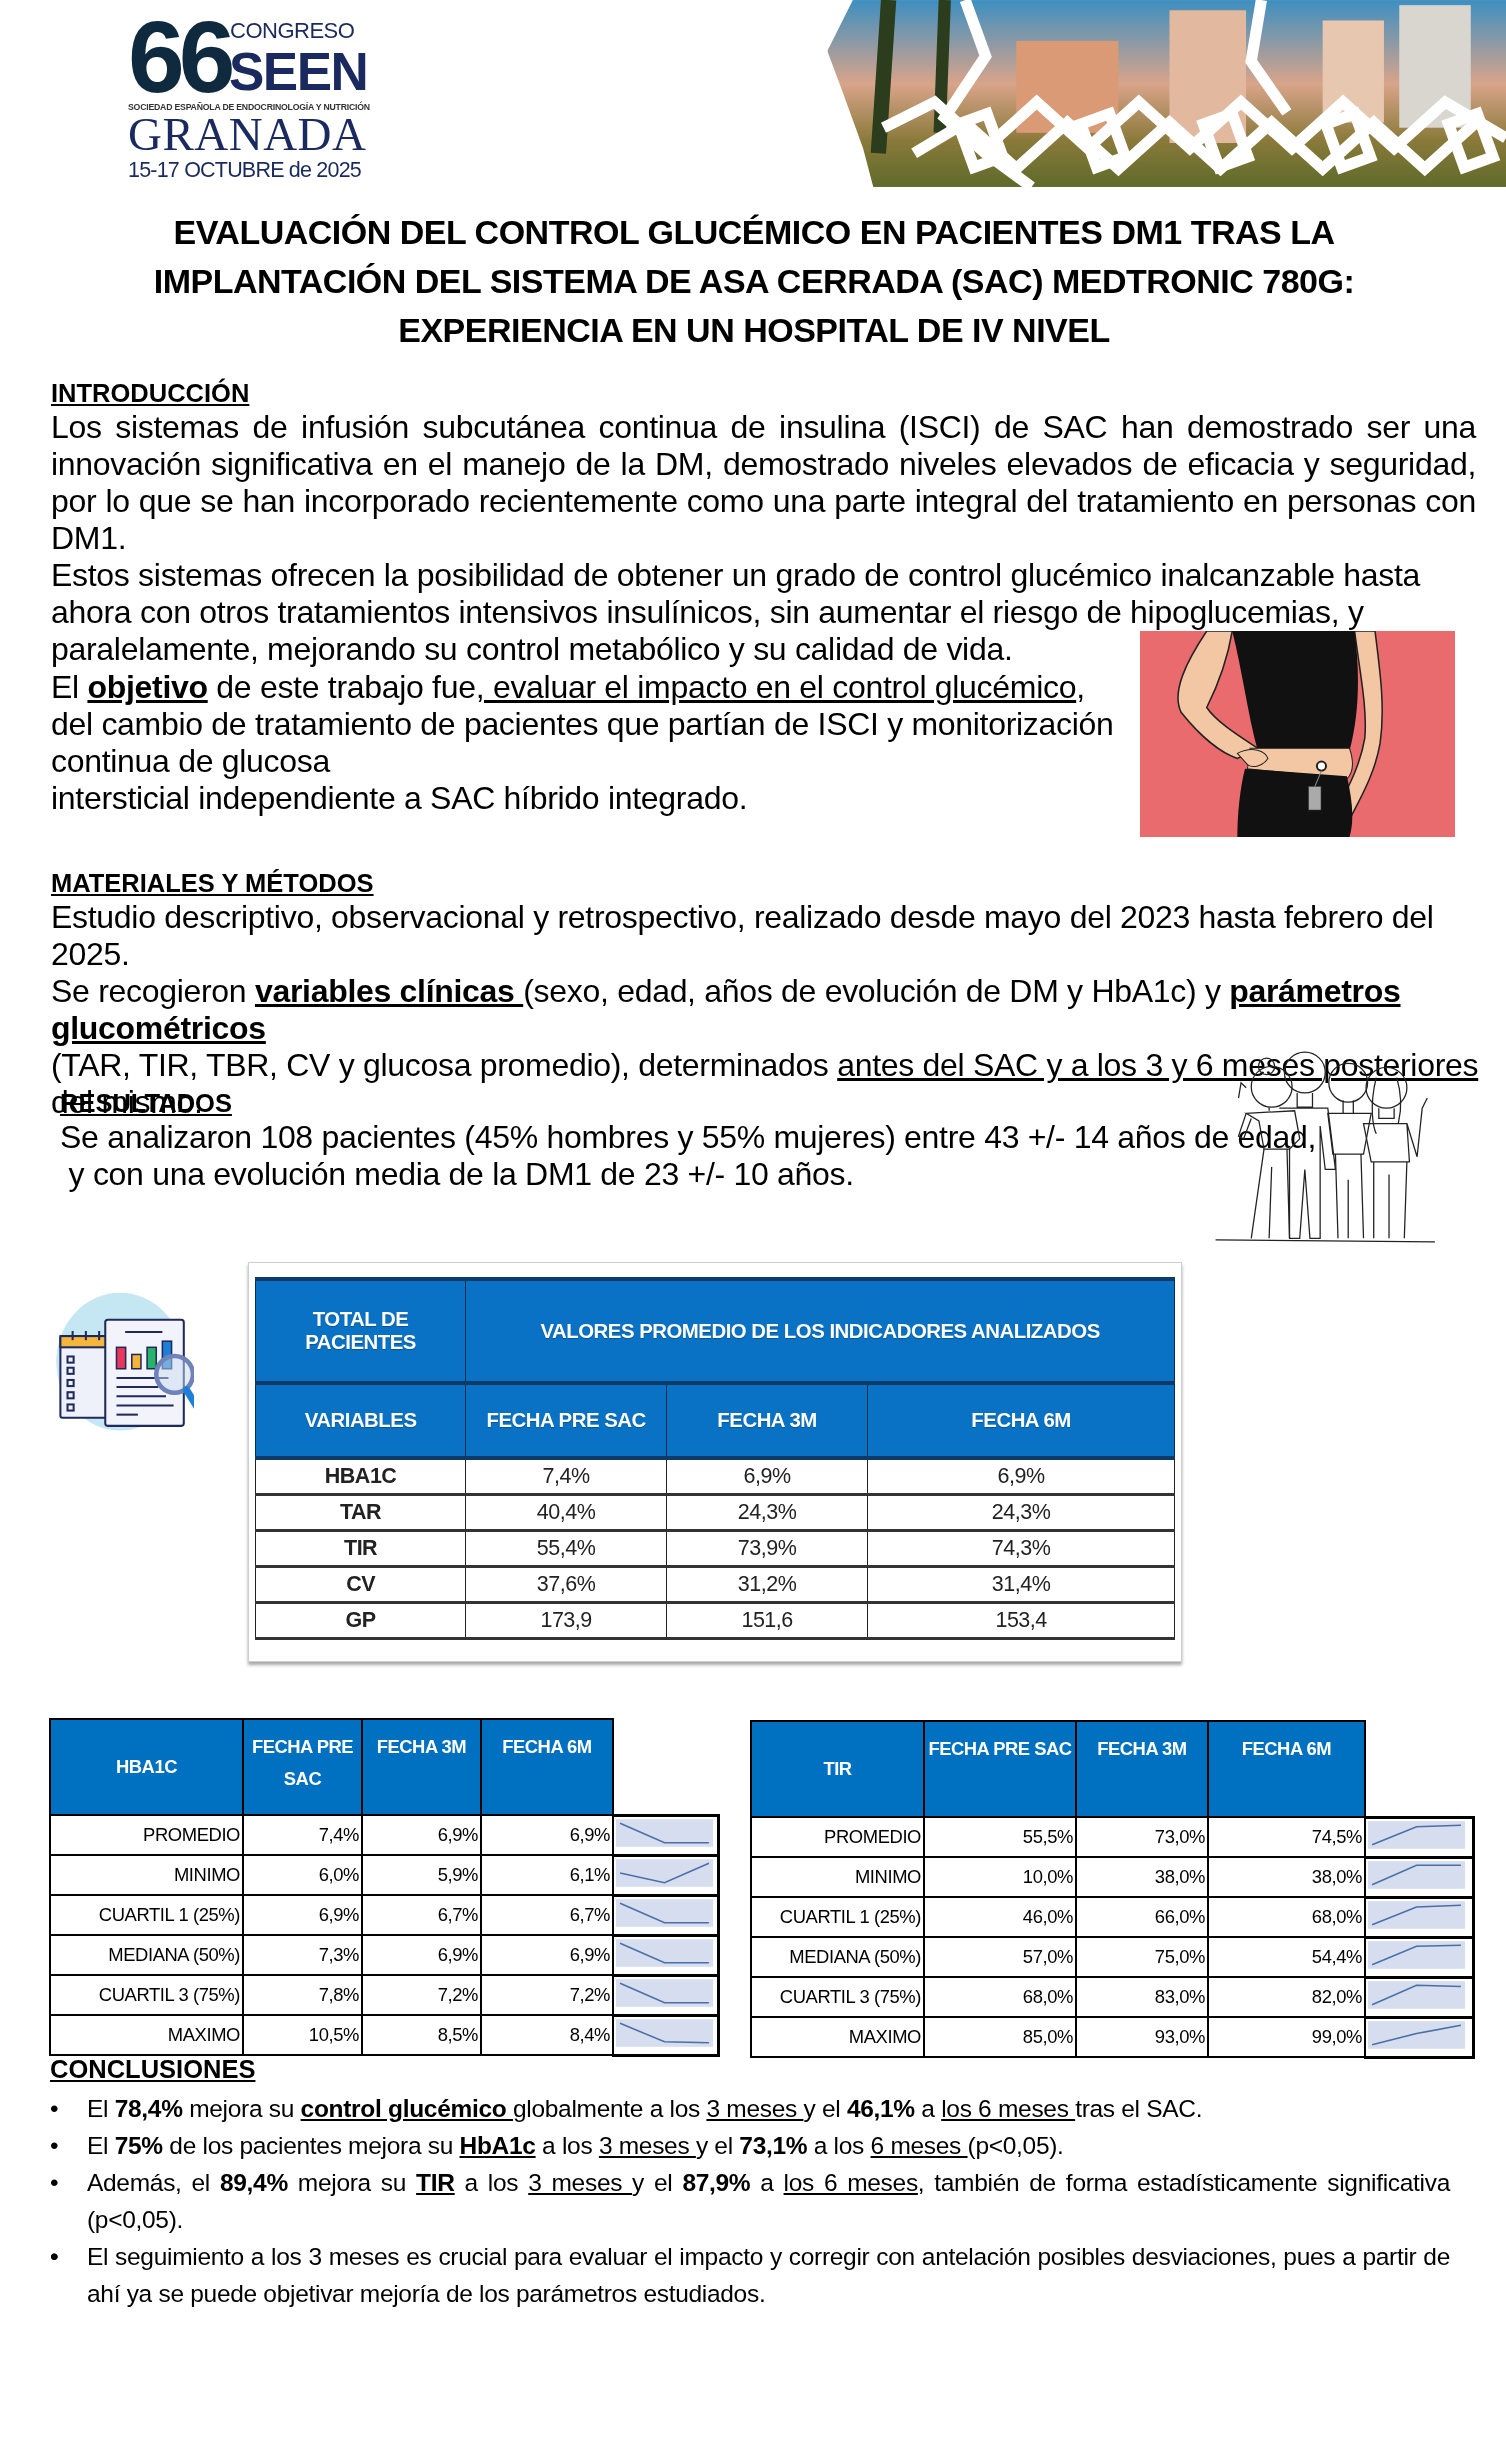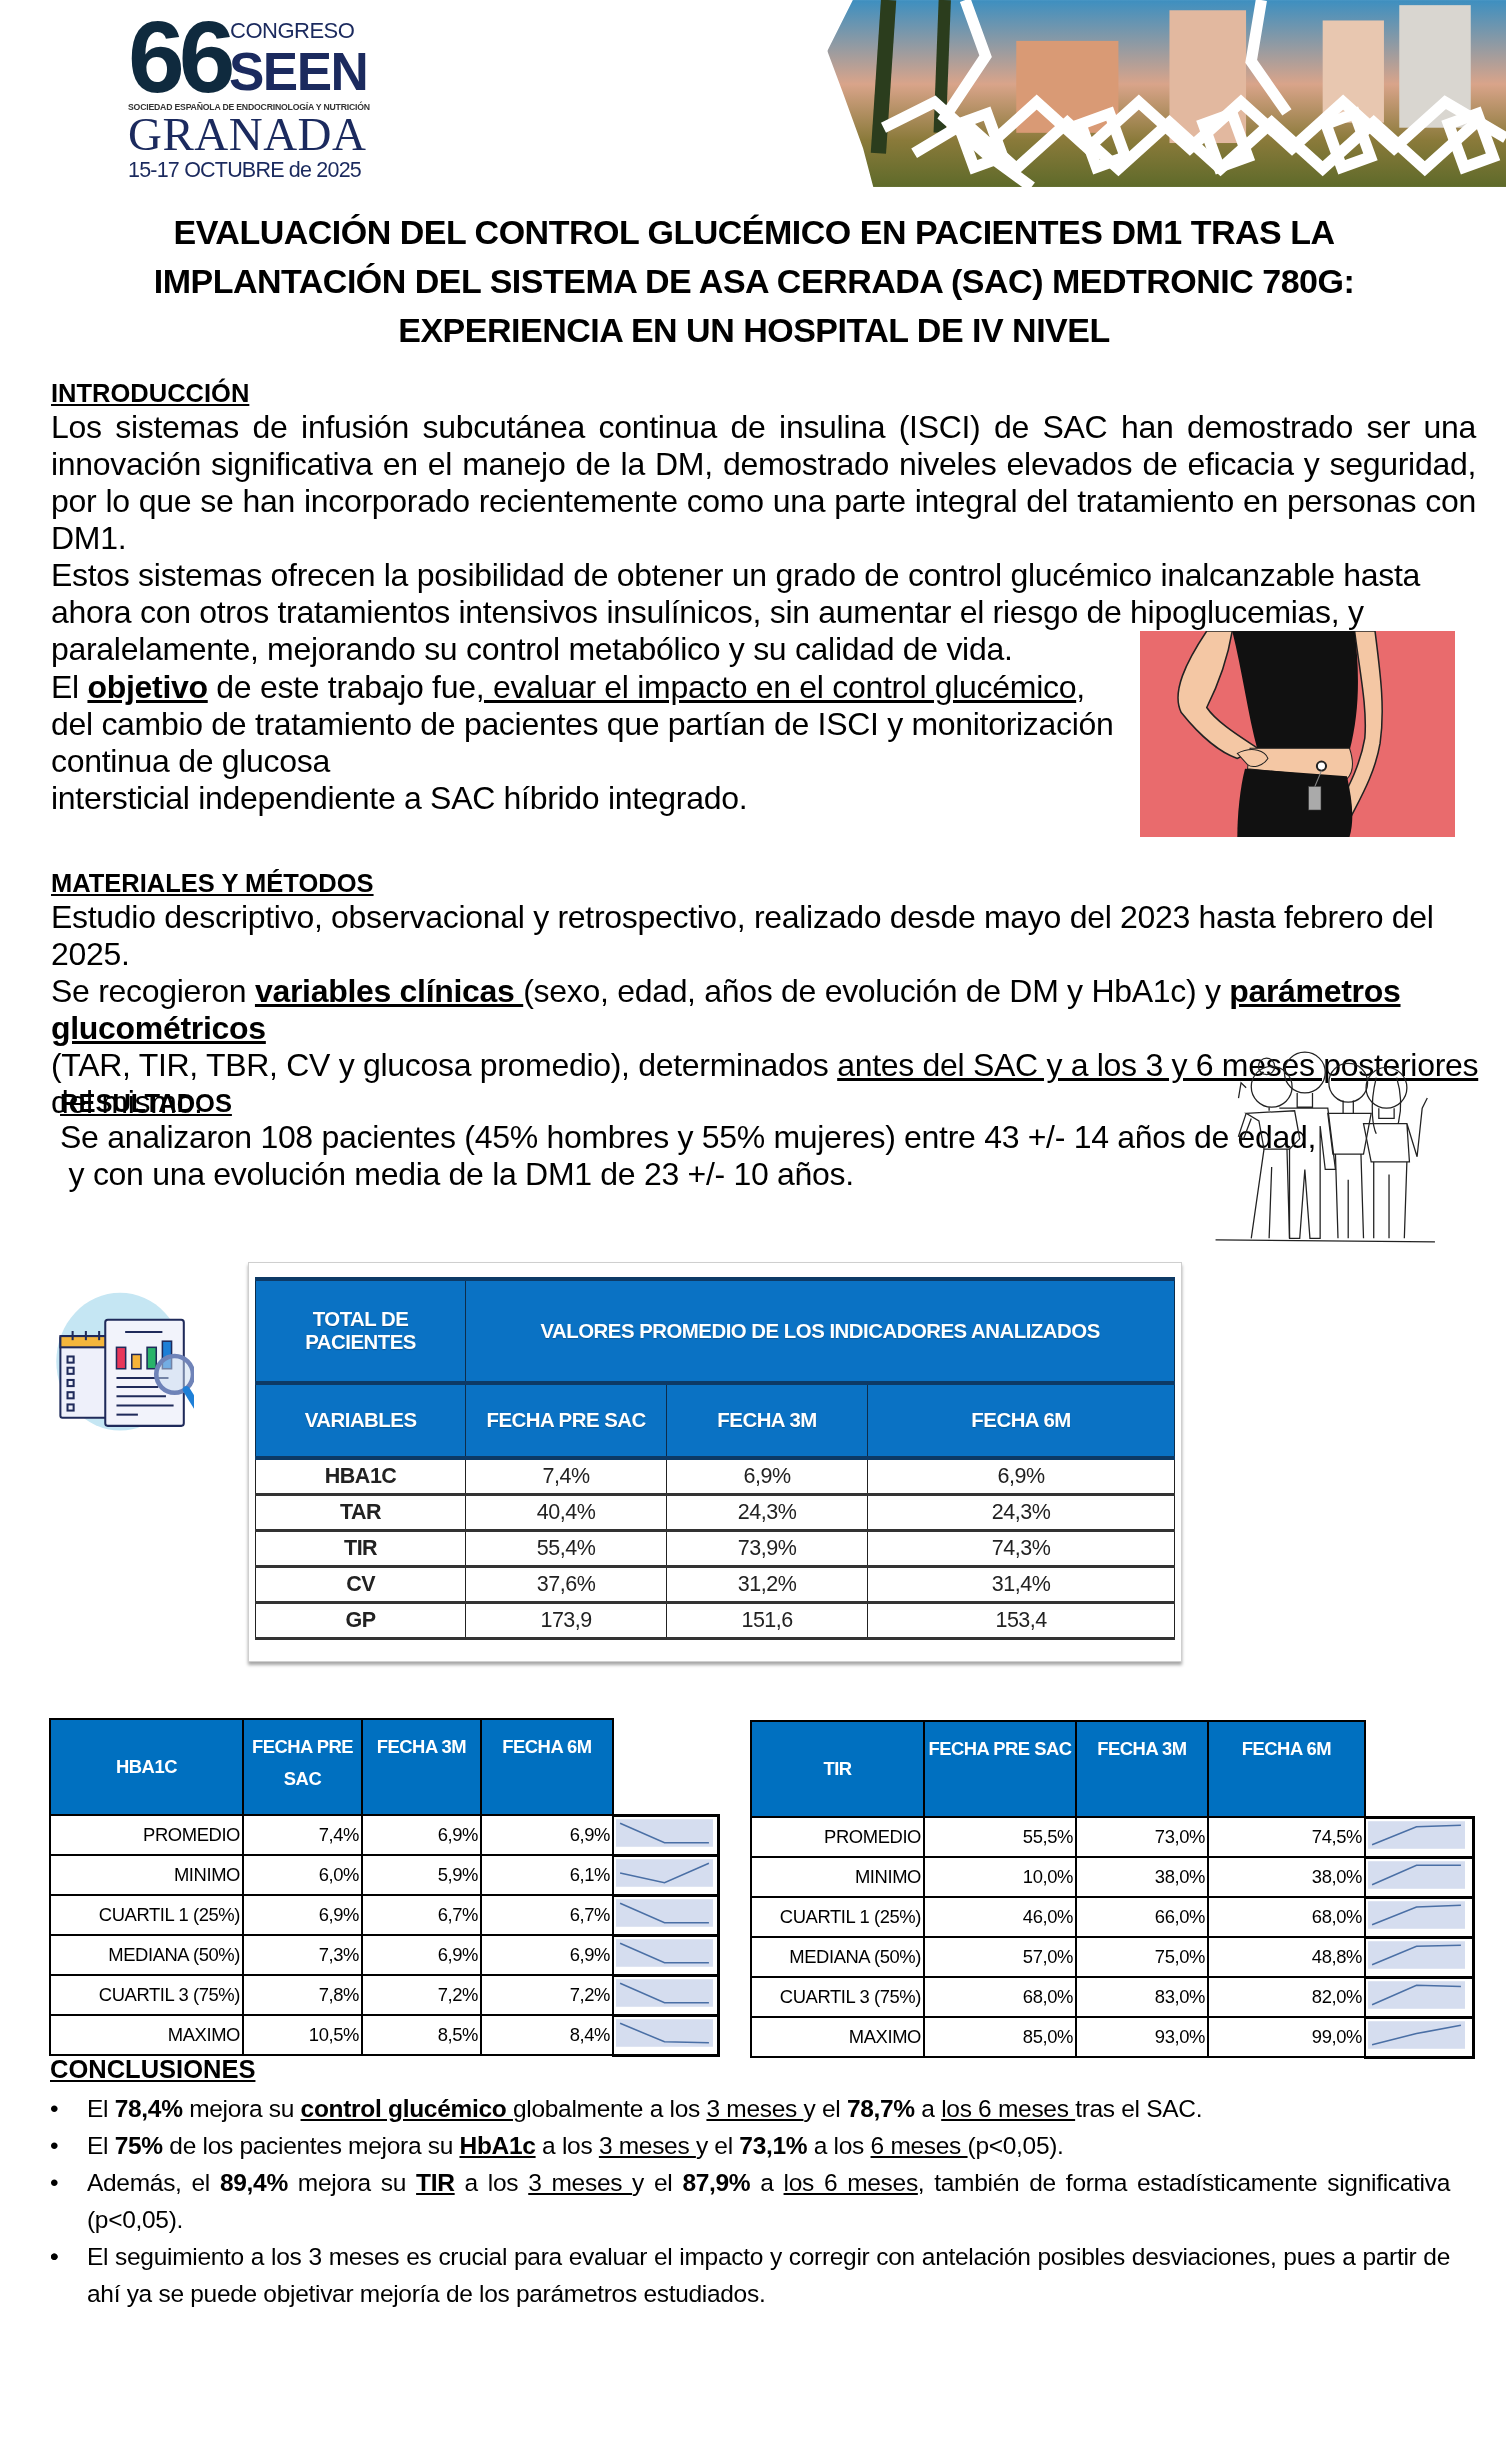--- a/index.html
+++ b/index.html
@@ -388,21 +388,21 @@
           <td class="val">68,0%</td>
           <td class="spark"><svg width="97" height="28" viewBox="0 0 190 54">
               <rect width="190" height="54" fill="#d5ddef"></rect>
               <polyline points="8.0,46.0 95.0,11.5 182.0,8.0" fill="none" stroke="#4a6fa5" stroke-width="3"></polyline>
             </svg></td>
         </tr>
         <tr>
           <td class="lab">MEDIANA (50%)</td>
           <td class="val">57,0%</td>
           <td class="val">75,0%</td>
-          <td class="val">48,8%</td>
+          <td class="val">54,4%</td>
           <td class="spark"><svg width="97" height="28" viewBox="0 0 190 54">
               <rect width="190" height="54" fill="#d5ddef"></rect>
               <polyline points="8.0,46.0 95.0,10.0 182.0,8.0" fill="none" stroke="#4a6fa5" stroke-width="3"></polyline>
             </svg></td>
         </tr>
         <tr>
           <td class="lab">CUARTIL 3 (75%)</td>
           <td class="val">68,0%</td>
           <td class="val">83,0%</td>
           <td class="val">82,0%</td>
@@ -421,20 +421,20 @@
               <polyline points="8.0,46.0 95.0,24.3 182.0,8.0" fill="none" stroke="#4a6fa5" stroke-width="3"></polyline>
             </svg></td>
         </tr>
       </tbody>
   </table>
 </div>
 
 <div id="conclusions" class="abs">
   <div class="sec-h">CONCLUSIONES</div>
   <ul id="concl-list">
-      <li><span class="bullet">•</span><span>El </span><span class="b">78,4%</span><span> mejora su </span><span class="b u">control glucémico </span><span>globalmente a los </span><span class="u">3 meses </span><span>y el </span><span class="b">78,7%</span><span> a </span><span class="u">los 6 meses </span><span>tras el SAC.</span></li>
+      <li><span class="bullet">•</span><span>El </span><span class="b">78,4%</span><span> mejora su </span><span class="b u">control glucémico </span><span>globalmente a los </span><span class="u">3 meses </span><span>y el </span><span class="b">46,1%</span><span> a </span><span class="u">los 6 meses </span><span>tras el SAC.</span></li>
       <li><span class="bullet">•</span><span>El </span><span class="b">75%</span><span> de los pacientes mejora su </span><span class="b u">HbA1c</span><span> a los </span><span class="u">3 meses </span><span>y el </span><span class="b">73,1%</span><span> a los </span><span class="u">6 meses </span><span>(p&lt;0,05).</span></li>
       <li><span class="bullet">•</span><span>Además, el </span><span class="b">89,4%</span><span> mejora su </span><span class="b u">TIR</span><span> a los </span><span class="u">3 meses </span><span>y el </span><span class="b">87,9%</span><span> a </span><span class="u">los 6 meses</span><span>, también de forma estadísticamente significativa (p&lt;0,05).</span></li>
       <li><span class="bullet">•</span></li>
       <li><span class="bullet">•</span><span>El seguimiento a los 3 meses es crucial para evaluar el impacto y corregir con antelación posibles desviaciones, pues a partir de ahí ya se puede objetivar mejoría de los parámetros estudiados.</span></li>
     </ul>
 </div>
 
 
 </body></html>

